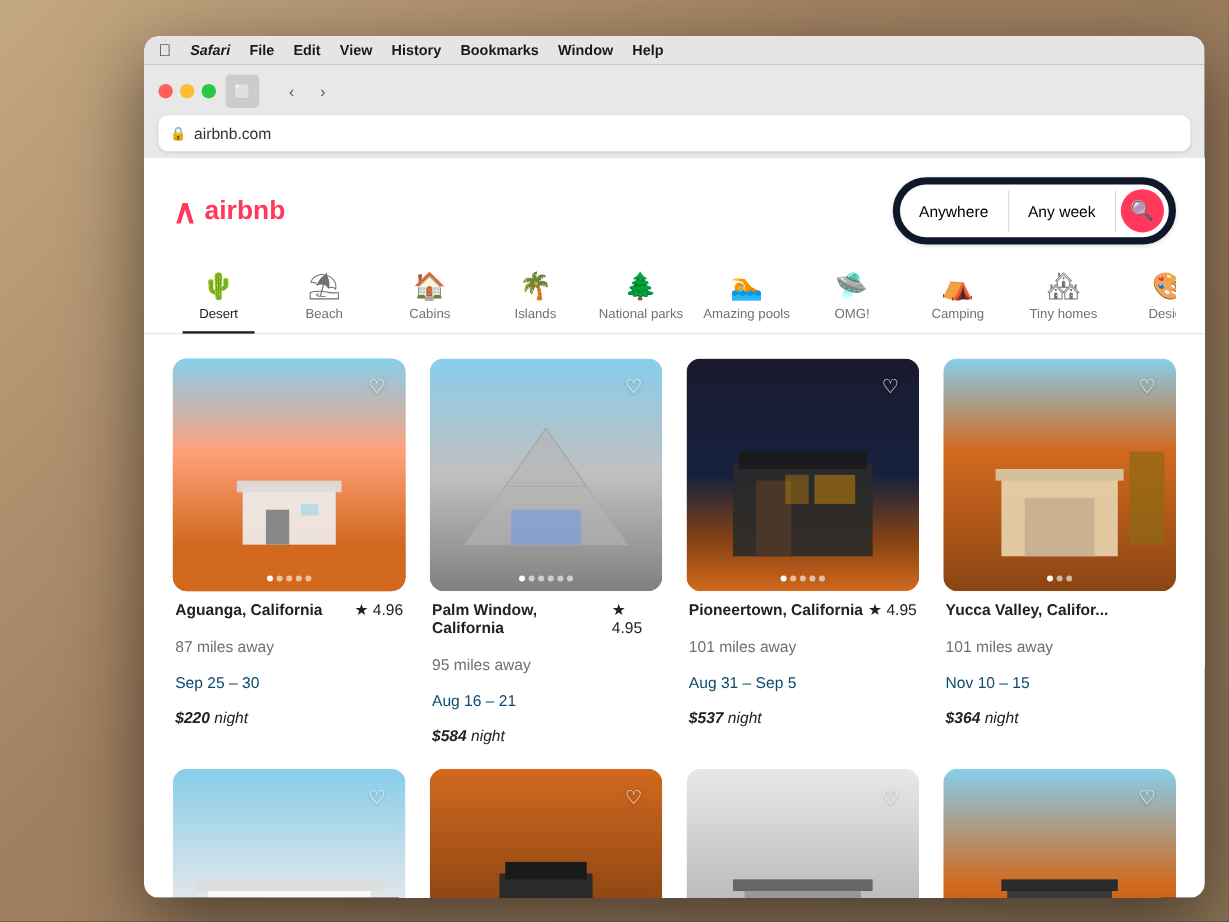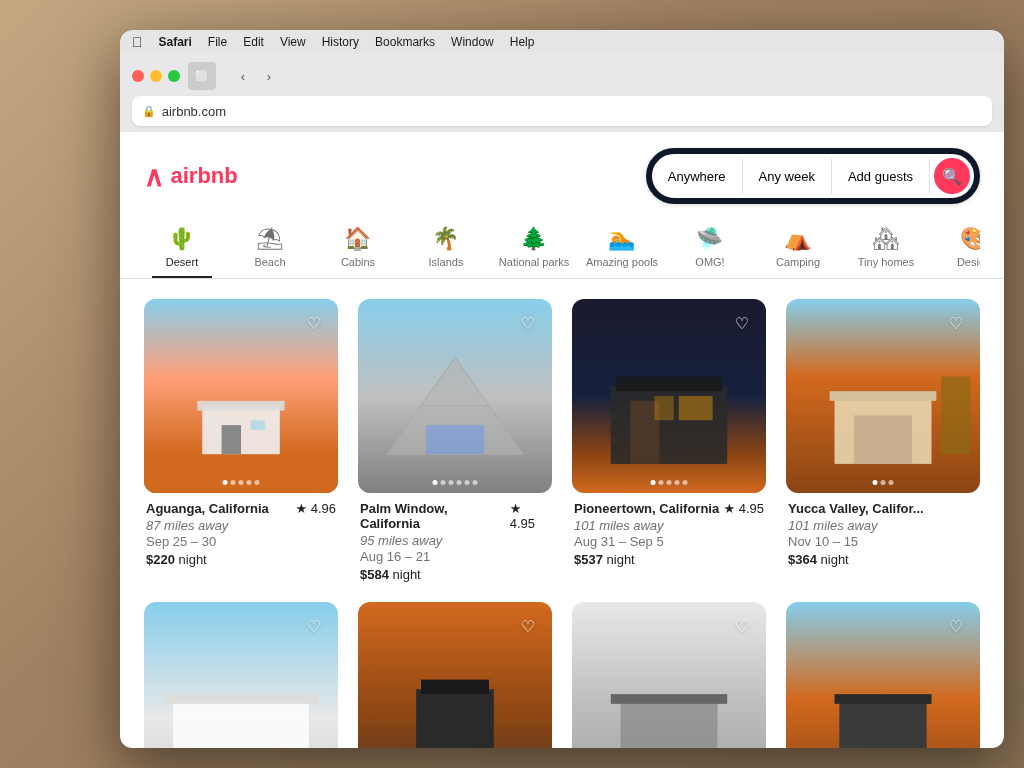--- a/index.html
+++ b/index.html
@@ -36,22 +36,22 @@
       background: rgba(240,240,240,0.95);
       height: 24px;
       display: flex;
       align-items: center;
       padding: 0 12px;
       gap: 16px;
       font-size: 12px;
       color: #1a1a1a;
     }
     .mac-menubar .apple { font-size: 14px; }
-    .mac-menubar .menu-item { font-size: 12px; }
-    .mac-menubar .menu-item.bold { font-weight: 600; }
+    .mac-menubar .menu-item { font-size: 12px; font-weight: bold; }
+    .mac-menubar .menu-item.bold { font-weight: 600; font-style: italic; }
 
     
     .browser-chrome {
       background: #e8e8e8;
       padding: 8px 12px 6px;
     }
     .browser-toolbar {
       display: flex;
       align-items: center;
       gap: 8px;
@@ -265,48 +265,48 @@
     }
     .dot.active { background: white; }
 
     .listing-info {
       padding: 0 2px;
     }
     .listing-title-row {
       display: flex;
       justify-content: space-between;
       align-items: flex-start;
-      margin-bottom: 2px;
+      margin-bottom: 16px;
     }
     .listing-location {
       font-size: 13px;
       font-weight: 600;
       color: #222;
     }
     .listing-rating {
       font-size: 13px;
       display: flex;
       align-items: center;
       gap: 2px;
       color: #222;
     }
     .listing-distance {
       font-size: 13px;
       color: #717171;
-      margin-bottom: 1px;
+      margin-bottom: 15px;
+    }
+    .listing-dates {
+      font-size: 13px;
+      color: #0c4a6e;
+      margin-bottom: 14px;
+    }
+    .listing-price {
+      font-size: 13px;
+      color: #222;
       font-style: italic;
-    }
-    .listing-dates {
-      font-size: 13px;
-      color: #737373;
-      margin-bottom: 3px;
-    }
-    .listing-price {
-      font-size: 13px;
-      color: #222;
     }
     .listing-price strong {
       font-weight: 600;
     }
 
     
     .img-aguanga {
       background: linear-gradient(180deg, #87CEEB 0%, #FFA07A 40%, #D2691E 70%, #8B4513 100%);
     }
   </style>
@@ -357,21 +357,20 @@
     <div class="airbnb-header">
       <div class="header-top">
         <div class="airbnb-logo">
           <span class="logo-icon">∧</span>
           <span>airbnb</span>
         </div>
 
         <div class="search-bar">
           <div class="search-segment">Anywhere</div>
           <div class="search-segment">Any week</div>
-          <div class="search-segment">Add guests</div>
           <div class="search-btn">🔍</div>
         </div>
       </div>
 
       <div class="category-nav">
         <div class="category-item active">
           <span class="category-icon">🌵</span>
           <span class="category-label">Desert</span>
         </div>
         <div class="category-item">

